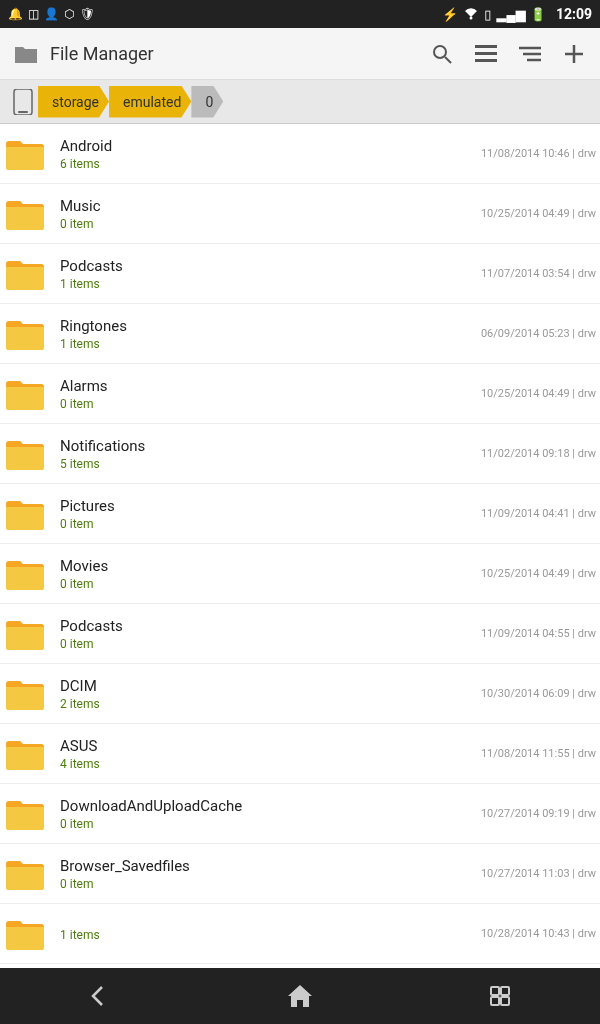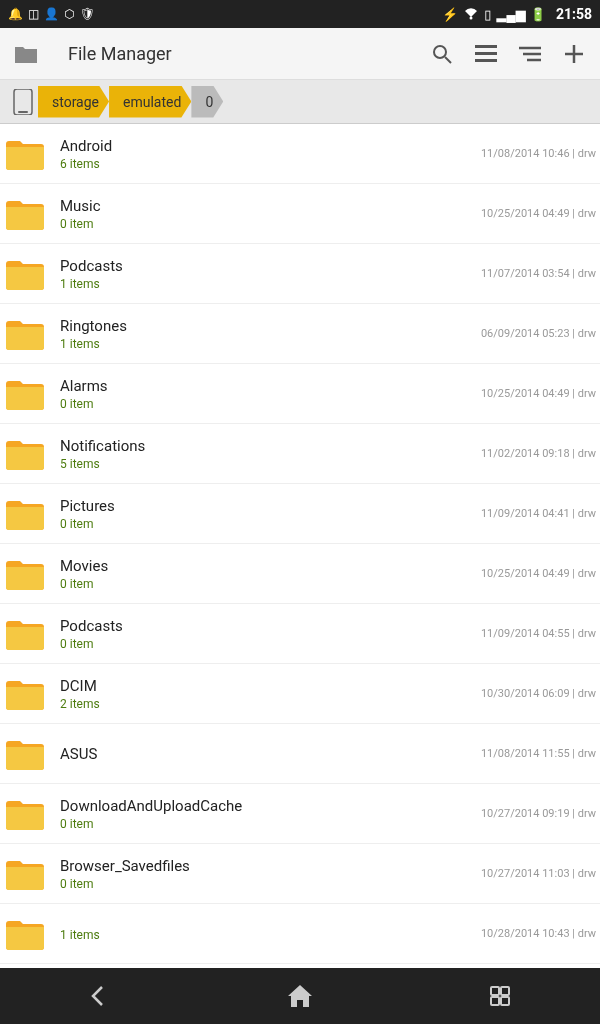--- a/index.html
+++ b/index.html
@@ -30,21 +30,21 @@
 
     
     .app-bar {
       background: #f5f5f5;
       height: 52px;
       display: flex;
       align-items: center;
       padding: 0 12px;
       border-bottom: 1px solid #ddd;
       flex-shrink: 0;
-      gap: 28px;
+      gap: 10px;
     }
     .app-bar-title {
       flex: 1;
       font-size: 18px;
       color: #333;
       font-weight: 400;
     }
     .app-bar-icons { display: flex; gap: 16px; align-items: center; }
     .icon-btn {
       color: #555;
@@ -170,21 +170,21 @@
   <div class="status-right">
     <span>⚡</span>
     <span>
       <svg width="16" height="14" viewBox="0 0 16 14" fill="white">
         <path d="M8 11l-2-2a3 3 0 014 0L8 11zm-4-4L2 5a8 8 0 0112 0l-2 2a5 5 0 00-8 0zm8 0L8 11 4 7a5 5 0 018 0zM8 13.5a1.5 1.5 0 110-3 1.5 1.5 0 010 3z"></path>
       </svg>
     </span>
     <span>▯</span>
     <span>▂▄▆</span>
     <span>🔋</span>
-    <span style="font-size:14px; font-weight:bold; margin-left:4px;">21:58</span>
+    <span style="font-size:14px; font-weight:bold; margin-left:4px;">12:09</span>
   </div>
 </div>
 
 <div class="app-bar">
   <span class="icon-btn">
     <svg width="26" height="22" viewBox="0 0 26 22" fill="#888">
       <path d="M2 4h8l2 2h12v14H2V4z"></path>
     </svg>
   </span>
   <span class="app-bar-title">File Manager</span>
@@ -369,20 +369,21 @@
   </div>
     <div class="file-row">
     <div class="folder-icon">
       <svg width="42" height="36" viewBox="0 0 42 36" fill="none">
         <path d="M2 8 Q2 5 5 5 L16 5 L19 8 L37 8 Q40 8 40 11 L40 31 Q40 34 37 34 L5 34 Q2 34 2 31 Z" fill="#F5A623"></path>
         <path d="M2 11 L40 11 L40 31 Q40 34 37 34 L5 34 Q2 34 2 31 Z" fill="#F5C842"></path>
       </svg>
     </div>
     <div class="file-info">
       <div class="file-name">ASUS</div>
+      <div class="file-count">4 items</div>
     </div>
     <div class="file-meta">11/08/2014 11:55 | drw</div>
   </div>
     <div class="file-row">
     <div class="folder-icon">
       <svg width="42" height="36" viewBox="0 0 42 36" fill="none">
         <path d="M2 8 Q2 5 5 5 L16 5 L19 8 L37 8 Q40 8 40 11 L40 31 Q40 34 37 34 L5 34 Q2 34 2 31 Z" fill="#F5A623"></path>
         <path d="M2 11 L40 11 L40 31 Q40 34 37 34 L5 34 Q2 34 2 31 Z" fill="#F5C842"></path>
       </svg>
     </div>

